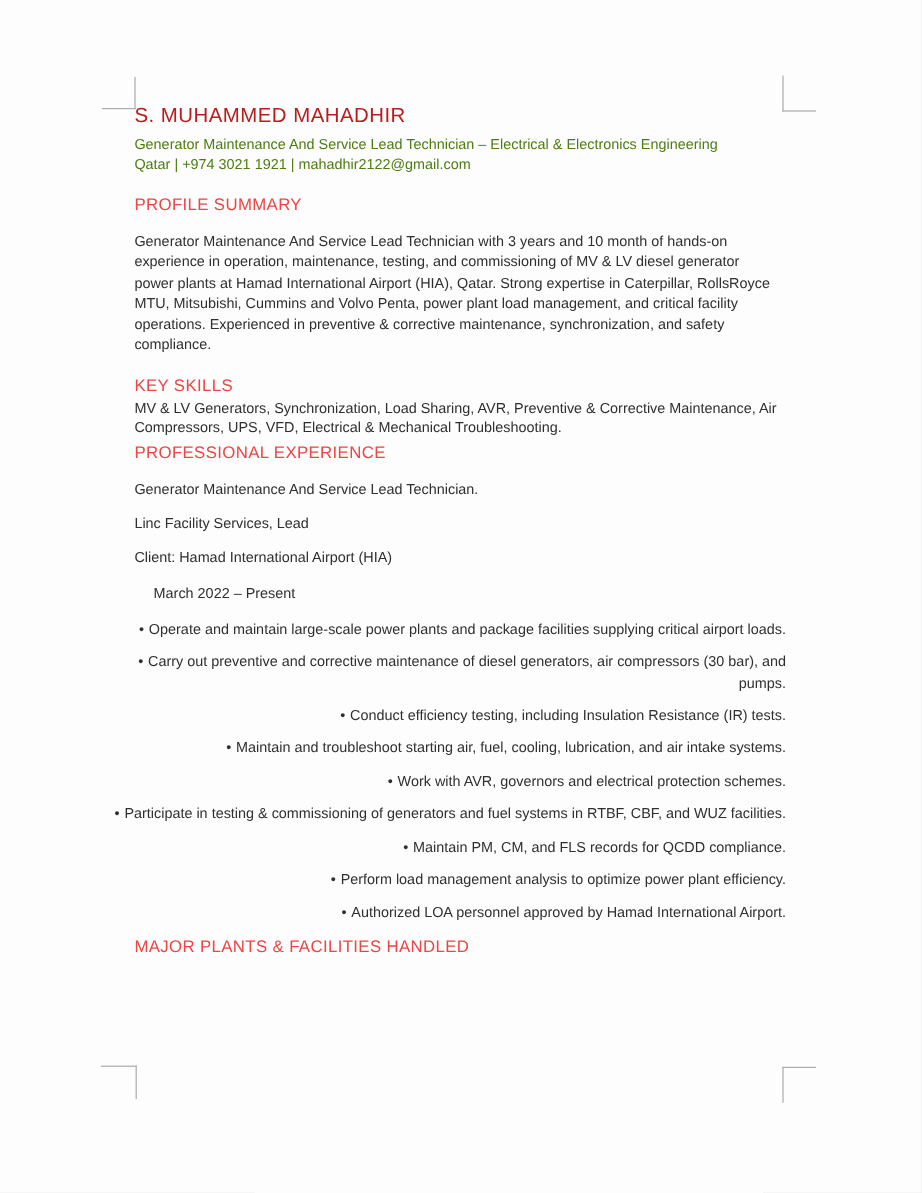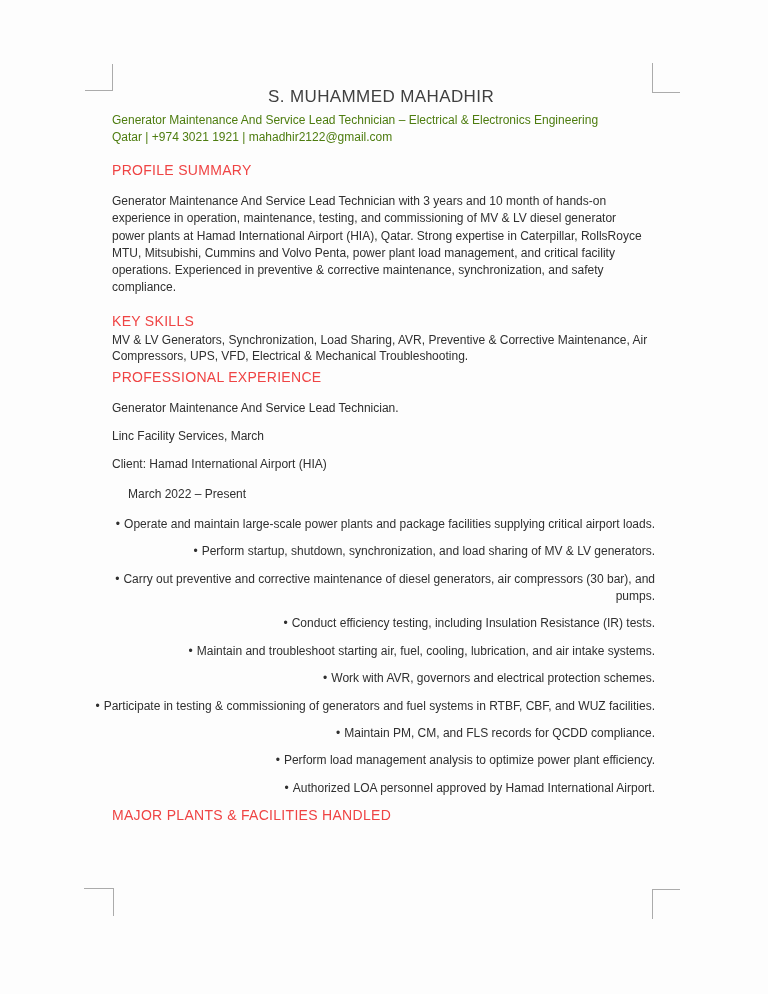--- a/index.html
+++ b/index.html
@@ -34,22 +34,21 @@
     color: #2f2f2f;
     font-size: 12px;
     line-height: 17px;
   }
   .candidate-name {
     margin: 0 0 5px 0;
     font-size: 17px;
     line-height: 21px;
     font-weight: normal;
     letter-spacing: 0.4px;
-    color: #404040;
-    text-align: center;
+    color: #b91c1c;
   }
   .subtitle-line {
     margin: 0;
     font-size: 12px;
     line-height: 16.5px;
     color: #4d7c0f;
   }
   .section-heading {
     font-size: 14px;
     line-height: 17px;
@@ -118,29 +117,28 @@
     <p class="body-para">Generator Maintenance And Service Lead Technician with 3 years and 10 month of hands-on experience in operation, maintenance, testing, and commissioning of MV &amp; LV diesel generator power plants at Hamad International Airport (HIA), Qatar. Strong expertise in Caterpillar, RollsRoyce MTU, Mitsubishi, Cummins and Volvo Penta, power plant load management, and critical facility operations. Experienced in preventive &amp; corrective maintenance, synchronization, and safety compliance.</p>
 
     <h2 class="section-heading h-skills">KEY SKILLS</h2>
 
     <p class="skills-para">MV &amp; LV Generators, Synchronization, Load Sharing, AVR, Preventive &amp; Corrective Maintenance, Air Compressors, UPS, VFD, Electrical &amp; Mechanical Troubleshooting.</p>
 
     <h2 class="section-heading h-experience">PROFESSIONAL EXPERIENCE</h2>
 
     <p class="exp-line">Generator Maintenance And Service Lead Technician.</p>
 
-    <p class="exp-line">Linc Facility Services, March</p>
+    <p class="exp-line">Linc Facility Services, Lead</p>
 
     <p class="exp-line">Client: Hamad International Airport (HIA)</p>
 
     <p class="exp-period">March 2022 – Present</p>
 
     <ul class="bullet-list">
         <li>Operate and maintain large-scale power plants and package facilities supplying critical airport loads.</li>
-        <li>Perform startup, shutdown, synchronization, and load sharing of MV &amp; LV generators.</li>
         <li>Carry out preventive and corrective maintenance of diesel generators, air compressors (30 bar), and pumps.</li>
         <li>Conduct efficiency testing, including Insulation Resistance (IR) tests.</li>
         <li>Maintain and troubleshoot starting air, fuel, cooling, lubrication, and air intake systems.</li>
         <li>Work with AVR, governors and electrical protection schemes.</li>
         <li>Participate in testing &amp; commissioning of generators and fuel systems in RTBF, CBF, and WUZ facilities.</li>
         <li>Maintain PM, CM, and FLS records for QCDD compliance.</li>
         <li>Perform load management analysis to optimize power plant efficiency.</li>
         <li>Authorized LOA personnel approved by Hamad International Airport.</li>
       </ul>
 

